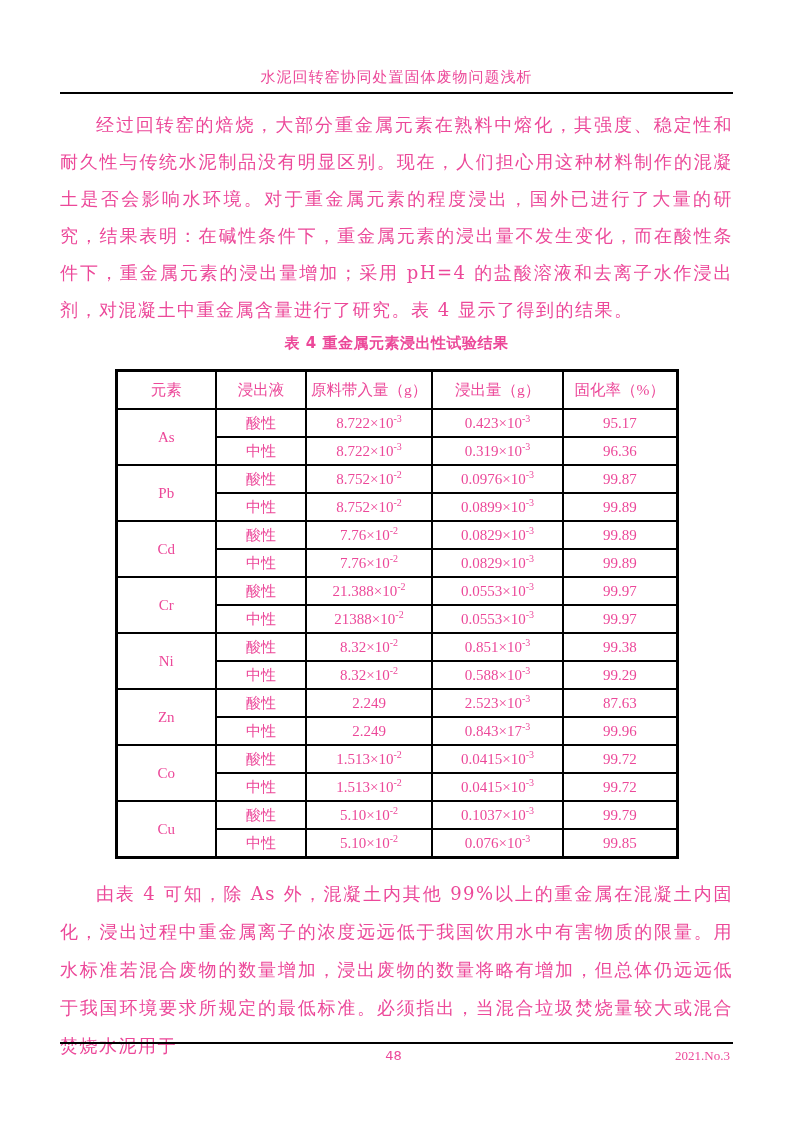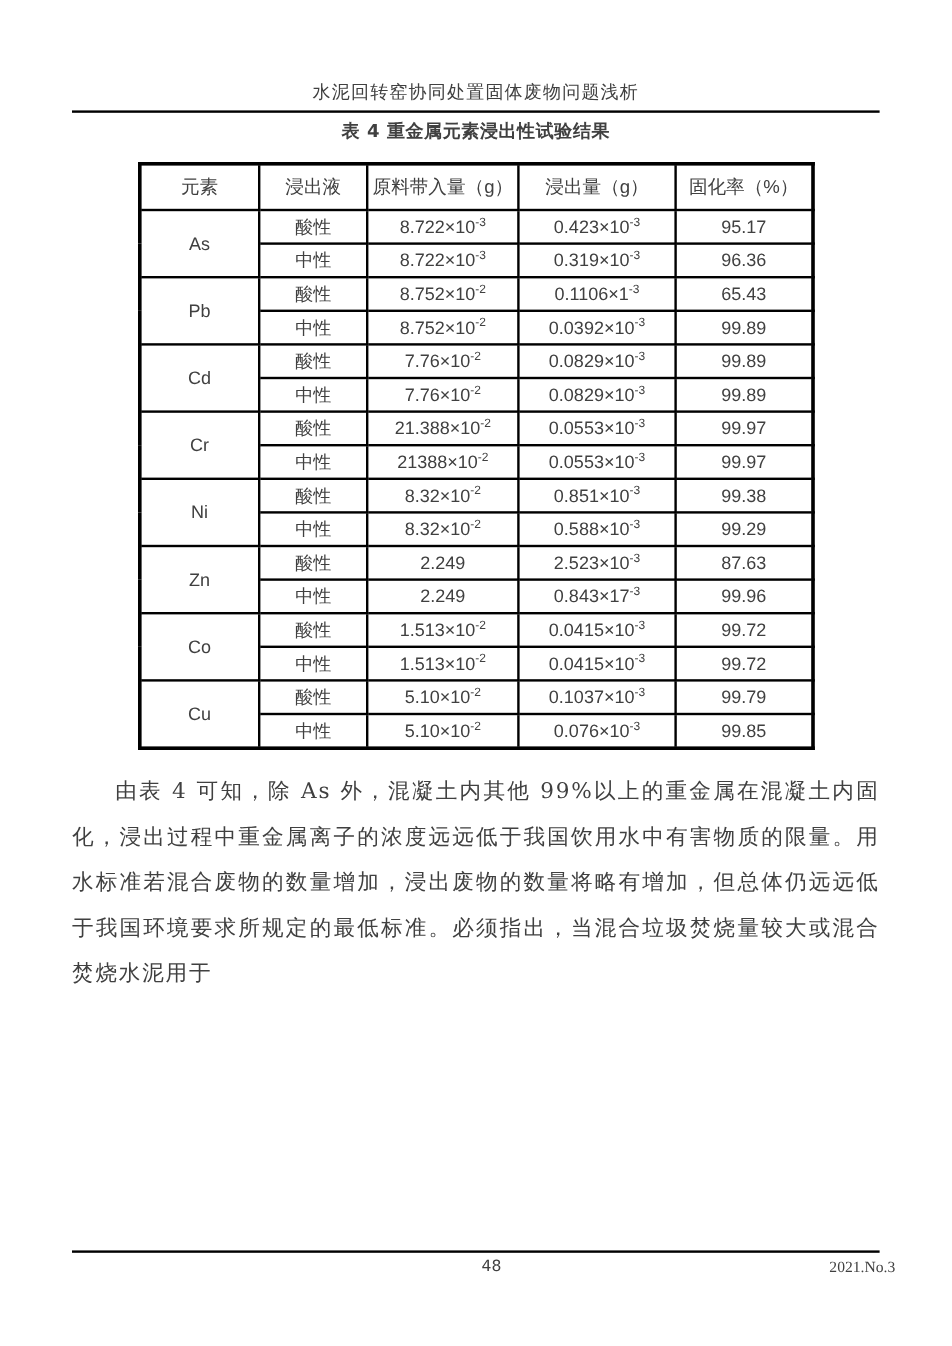--- a/index.html
+++ b/index.html
@@ -1,21 +1,21 @@
 <!DOCTYPE html>
 <html><head>
 <meta charset="utf-8">
 <style>
   html, body { margin: 0; padding: 0; background: #ffffff; }
   .page {
     position: relative;
     width: 793px;
     height: 1122px;
     background: #ffffff;
-    color: #404040;
+    color: #ec4899;
     font-family: "DejaVu Serif", "Liberation Serif", serif;
     overflow: hidden;
   }
   .content { margin: 0 60px; width: 673px; }
 
   .running-head {
     padding-top: 68px;
     text-align: center;
     font-size: 15px;
     letter-spacing: 1px;
@@ -49,21 +49,21 @@
     font-family: "DejaVu Sans", "Liberation Sans", sans-serif;
     font-weight: bold;
     font-size: 15px;
     letter-spacing: 0.5px;
   }
   table.results {
     width: 561px;
     margin: 16px auto;
     border-collapse: collapse;
     border: 3px solid #000;
-    font-family: Liberation Sans, sans-serif;
+    font-family: Liberation Serif, serif;
     font-size: 15px;
     text-align: center;
     table-layout: fixed;
   }
   table.results th, table.results td {
     border: 2px solid #000;
     padding: 0;
     vertical-align: middle;
   }
   table.results th { height: 36px; font-weight: normal; font-size: 15.5px; }
@@ -74,21 +74,21 @@
     position: absolute;
     left: 60px;
     width: 673px;
     top: 1042px;
     border: none;
     border-top: 2.5px solid #000;
     margin: 0;
   }
   .footer-text {
     position: absolute;
-    left: 73px;
+    left: 57px;
     width: 673px;
     top: 1048px;
     height: 18px;
     font-family: "DejaVu Sans", "Liberation Sans", sans-serif;
     font-size: 13px;
   }
   .page-number {
     position: absolute;
     left: 0; right: 0;
     text-align: center;
@@ -100,20 +100,21 @@
     font-family: Liberation Serif, serif;
   }
 </style>
 </head>
 <body>
 
 <div class="page">
   <div class="content">
     <div class="running-head">水泥回转窑协同处置固体废物问题浅析</div>
     <hr class="head-rule">
+    <p class="para">经过回转窑的焙烧，大部分重金属元素在熟料中熔化，其强度、稳定性和耐久性与传统水泥制品没有明显区别。现在，人们担心用这种材料制作的混凝土是否会影响水环境。对于重金属元素的程度浸出，国外已进行了大量的研究，结果表明：在碱性条件下，重金属元素的浸出量不发生变化，而在酸性条件下，重金属元素的浸出量增加；采用 pH=4 的盐酸溶液和去离子水作浸出剂，对混凝土中重金属含量进行了研究。表 4 显示了得到的结果。</p>
     <div class="table-caption">表 4 重金属元素浸出性试验结果</div>
 
     <table class="results">
       <colgroup>
         <col style="width:100px">
           <col style="width:90px">
           <col style="width:126px">
           <col style="width:131px">
           <col style="width:114px">
       </colgroup>
@@ -137,27 +138,27 @@
         <td>中性</td>
         <td><span>8.722×10</span><sup class="exp">-3</sup></td>
         <td><span>0.319×10</span><sup class="exp">-3</sup></td>
         <td>96.36</td>
       </tr>
 
       <tr>
         <td rowspan="2">Pb</td>
         <td>酸性</td>
         <td><span>8.752×10</span><sup class="exp">-2</sup></td>
-        <td><span>0.1106×1</span><sup class="exp">-3</sup></td>
-        <td>65.43</td>
+        <td><span>0.0976×10</span><sup class="exp">-3</sup></td>
+        <td>99.87</td>
       </tr>
       <tr>
         <td>中性</td>
         <td><span>8.752×10</span><sup class="exp">-2</sup></td>
-        <td><span>0.0392×10</span><sup class="exp">-3</sup></td>
+        <td><span>0.0899×10</span><sup class="exp">-3</sup></td>
         <td>99.89</td>
       </tr>
 
       <tr>
         <td rowspan="2">Cd</td>
         <td>酸性</td>
         <td><span>7.76×10</span><sup class="exp">-2</sup></td>
         <td><span>0.0829×10</span><sup class="exp">-3</sup></td>
         <td>99.89</td>
       </tr>

